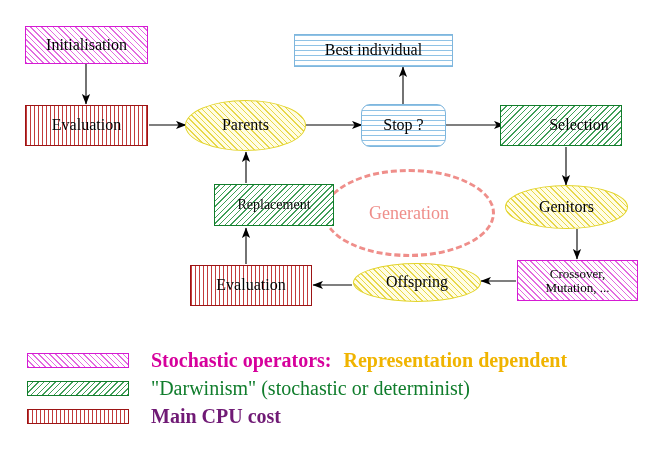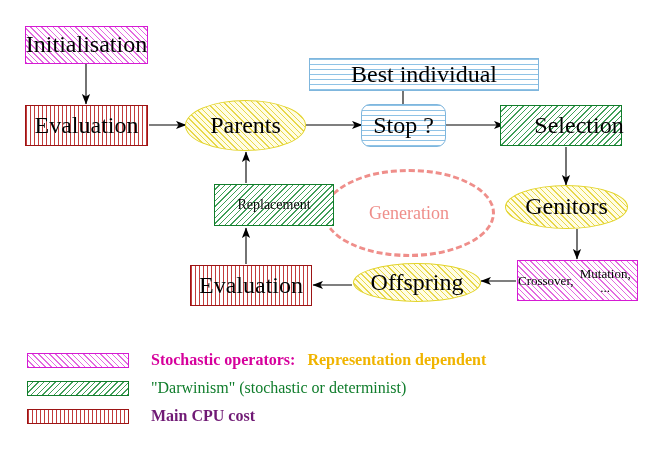--- a/index.html
+++ b/index.html
@@ -71,21 +71,21 @@
       45deg,
       #e8d74a 0px, #e8d74a 1px,
       rgba(255,255,255,0) 1px, rgba(255,255,255,0) 4px);
     border: 1.5px solid #e3d42b;
   }
 
   .ellipse { border-radius: 50%; }
   .rounded { border-radius: 9px; }
 
   .node-label {
-    font-size: 24px;
+    font-size: 16px;
     white-space: nowrap;
     text-shadow: 0 0 1px rgba(255,255,255,0.55);
   }
   .node-label.small { font-size: 13px; white-space: normal; }
 
   
   #generation {
     position: absolute;
     left: 323px; top: 169px;
     width: 166px; height: 82px;
@@ -116,21 +116,21 @@
     margin-bottom: 2px;
   }
   .swatch {
     width: 102px;
     height: 15px;
     box-sizing: border-box;
     flex: 0 0 auto;
   }
   .legend-text {
     margin-left: 22px;
-    font-size: 16px;
+    font-size: 20px;
     white-space: nowrap;
     font-weight: bold;
   }
   .legend-text.thin { font-weight: normal; }
   .lg-magenta { color: #d6009c; }
   .lg-gold { color: #f0b400; }
   .lg-green { color: #107d2c; }
   .lg-red { color: #701a75; }
   .lg-blue { color: #9ec8e8; }
 </style>
@@ -174,37 +174,37 @@
 </div>
 
 <div class="node fill-red" id="evaluation-top" style="left:25px; top:105px; width:123px; height:41px;">
   <span class="node-label">Evaluation</span>
 </div>
 
 <div class="node fill-yellow ellipse" id="parents" style="left:185px; top:100px; width:121px; height:51px;">
   <span class="node-label">Parents</span>
 </div>
 
-<div class="node fill-blue" id="best-individual" style="left:309px; top:34px; width:230px; height:33px;margin-top:24px;">
+<div class="node fill-blue" id="best-individual" style="left:294px; top:34px; width:159px; height:33px;">
   <span class="node-label">Best individual</span>
 </div>
 
 <div class="node fill-blue rounded" id="stop" style="left:361px; top:104px; width:85px; height:43px;">
   <span class="node-label">Stop ?</span>
 </div>
 
 <div class="node fill-green" id="selection" style="left:500px; top:105px; width:122px; height:41px;padding-left:36px;">
   <span class="node-label">Selection</span>
 </div>
 
 <div class="node fill-yellow ellipse" id="genitors" style="left:505px; top:185px; width:123px; height:44px;">
   <span class="node-label">Genitors</span>
 </div>
 
-<div class="node fill-magenta" id="crossover" style="left:517px; top:260px; width:121px; height:41px; ">
+<div class="node fill-magenta" id="crossover" style="left:517px; top:260px; width:121px; height:41px; flex-direction:column;">
   <span class="node-label small">Crossover,</span>
   <span class="node-label small">Mutation, ...</span>
 </div>
 
 <div class="node fill-yellow ellipse" id="offspring" style="left:353px; top:263px; width:128px; height:39px;">
   <span class="node-label">Offspring</span>
 </div>
 
 <div class="node fill-red" id="evaluation-bot" style="left:190px; top:265px; width:122px; height:41px;">
   <span class="node-label">Evaluation</span>

